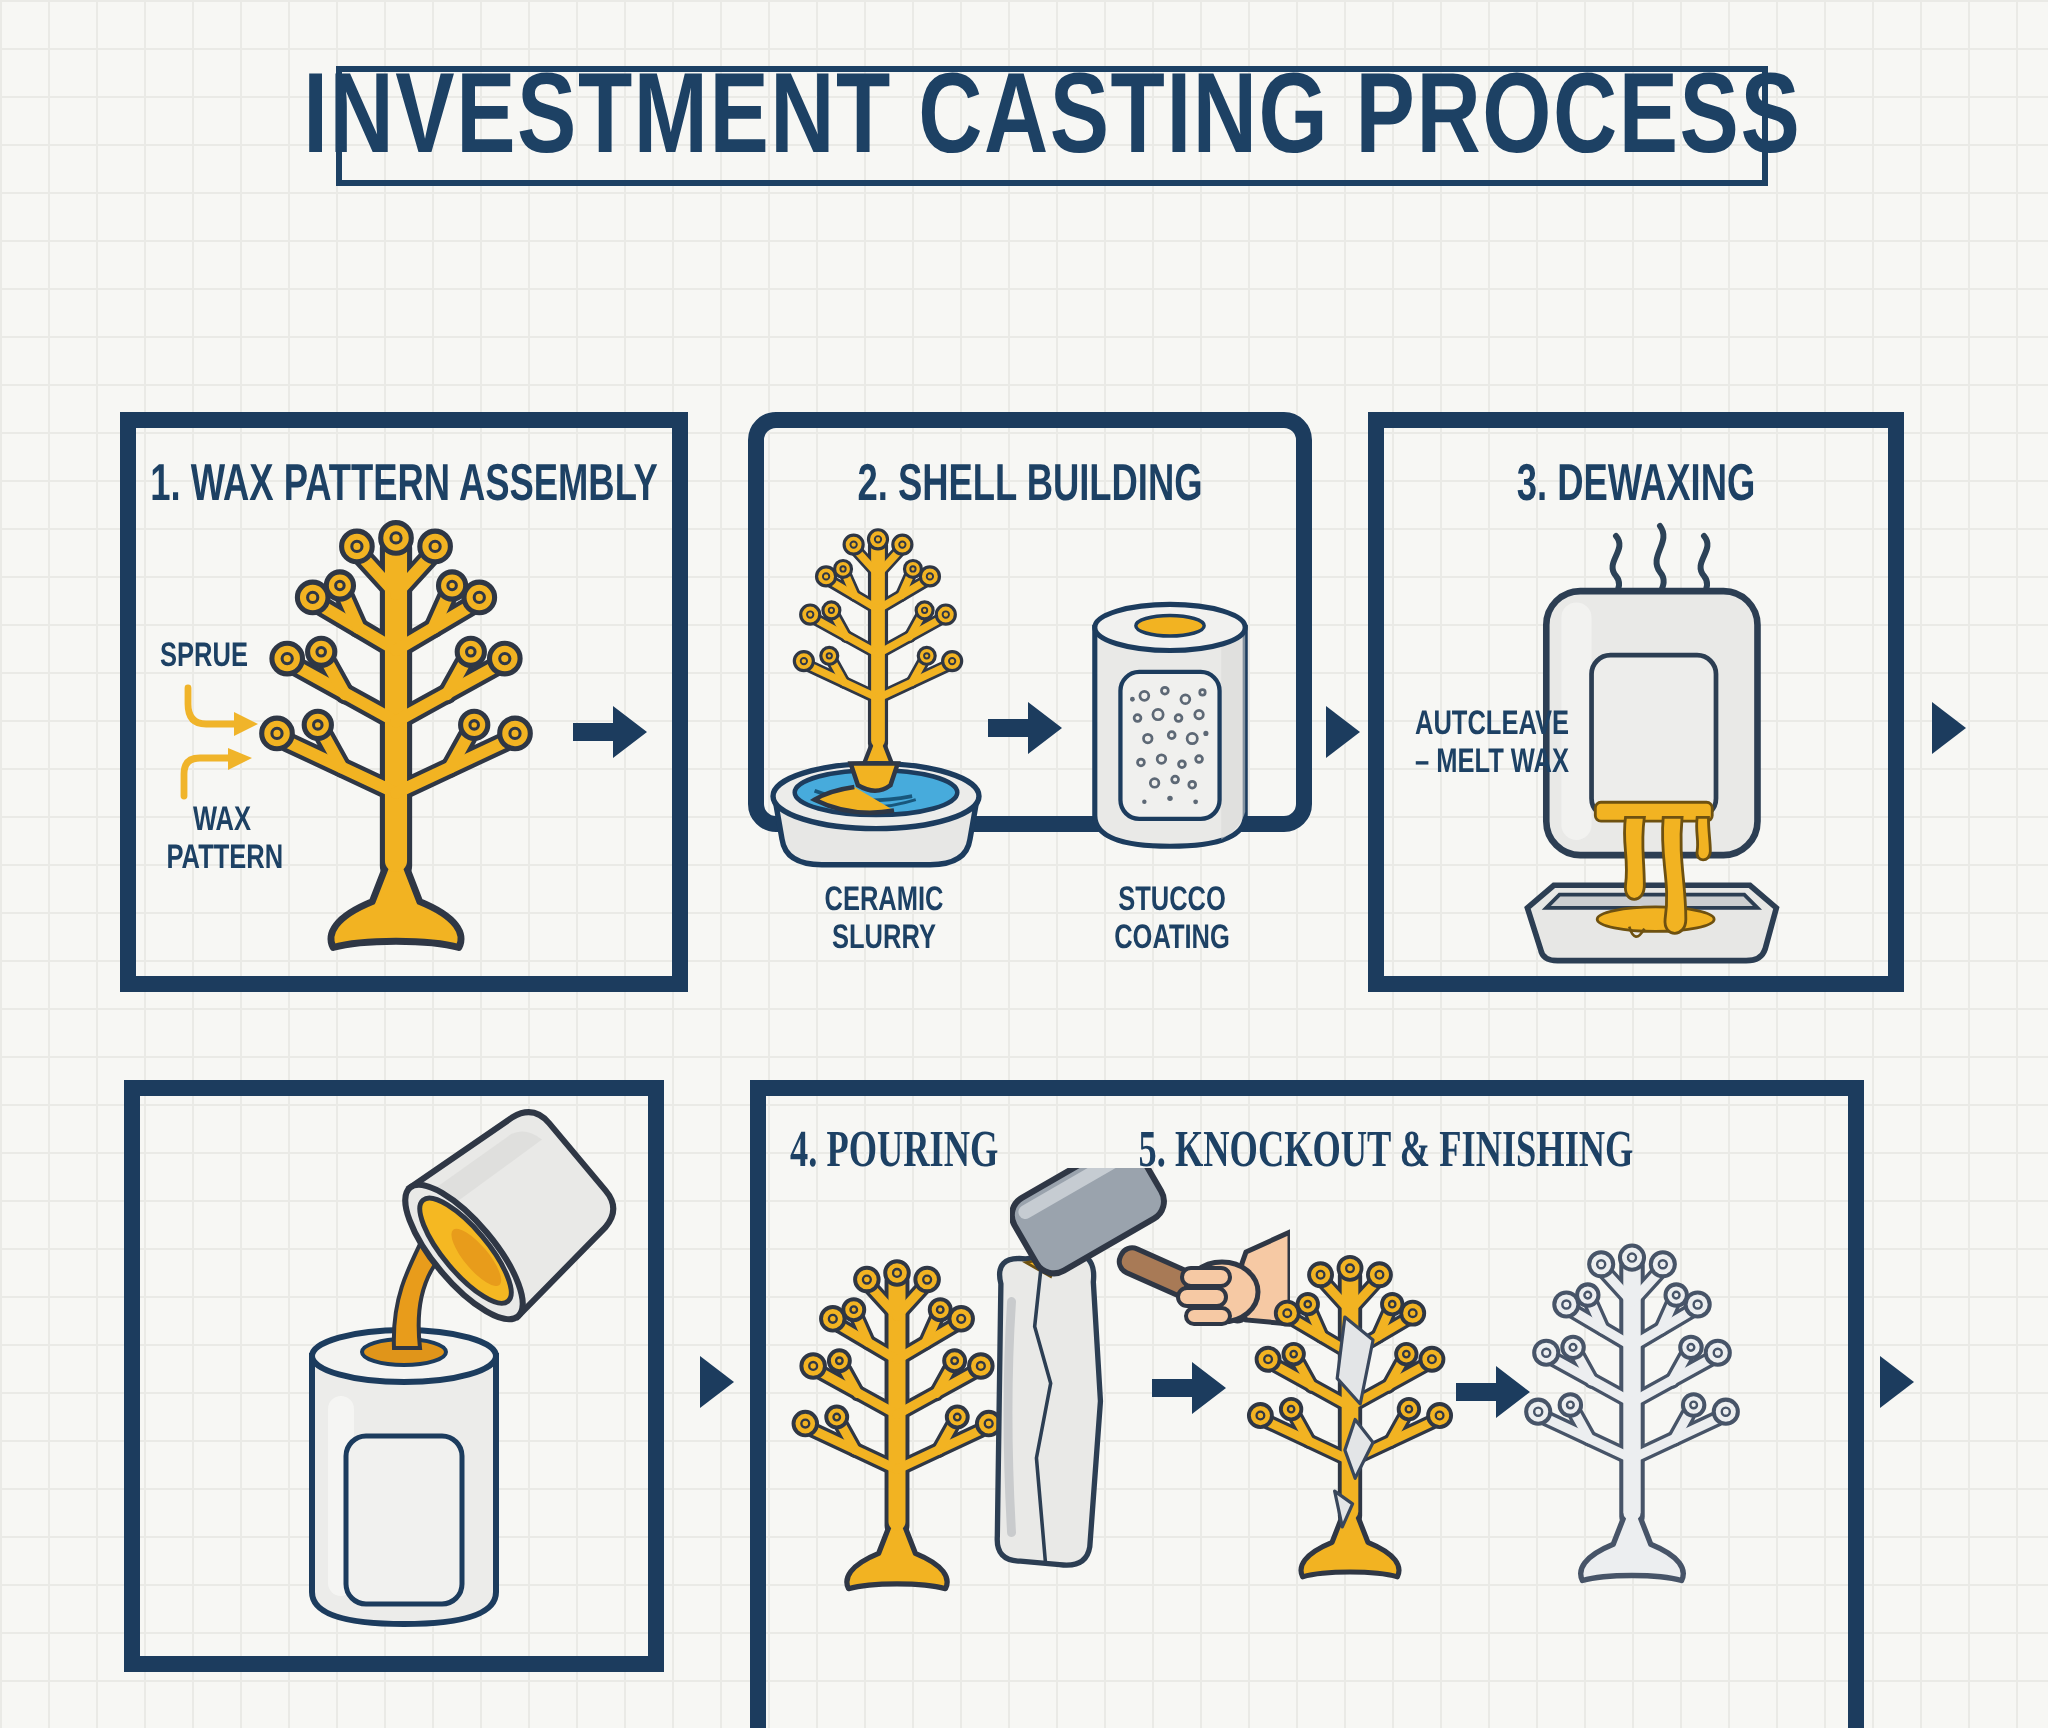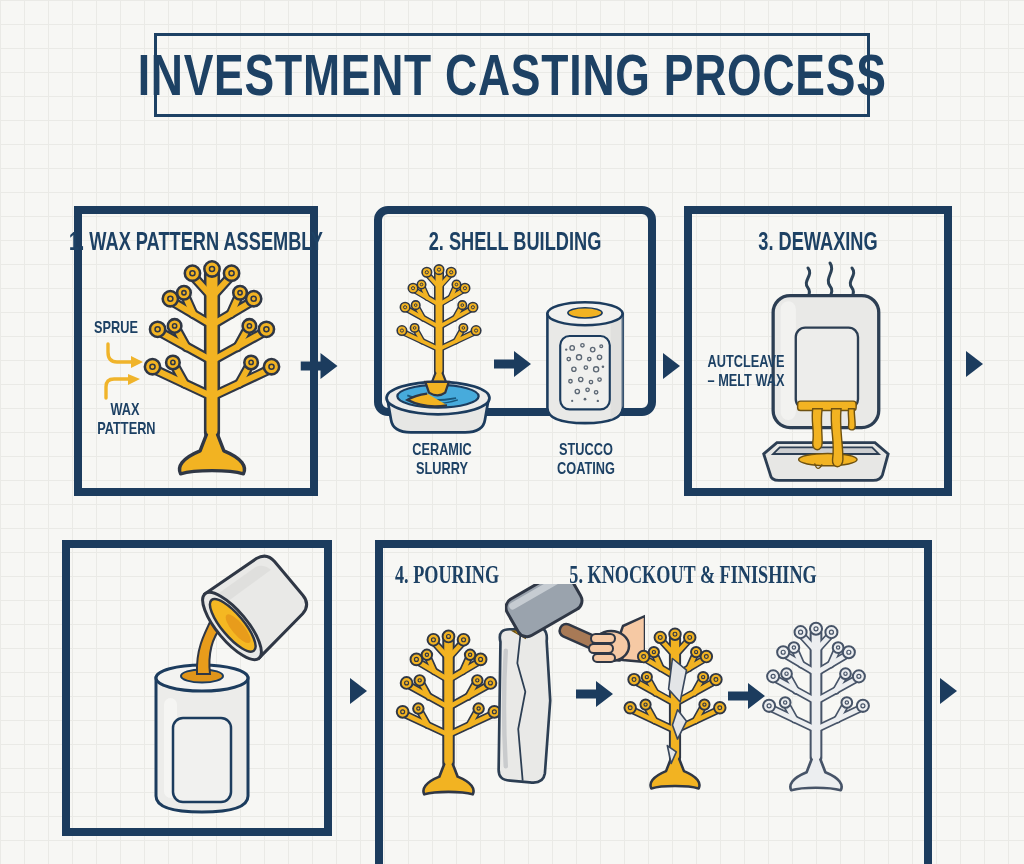--- a/index.html
+++ b/index.html
@@ -7,29 +7,29 @@
   body { font-family:"Liberation Sans", sans-serif; }
   .canvas {
     position:relative; width:1024px; height:864px; overflow:hidden;
     background-color:#f7f7f4;
     background-image:
       linear-gradient(#eaeae6 1px, transparent 1px),
       linear-gradient(90deg, #eaeae6 1px, transparent 1px);
     background-size:24px 24px;
   }
   .title-box {
-    position:absolute; left:154px; top:33px; width:716px; height:84px;
-    border:3px solid #1d4164; display:flex; align-items:center; justify-content:center;
+    position:absolute; left:168px; top:33px; width:716px; height:60px;
+    border:3px solid #1d4164; display:flex; align-items:flex-end; justify-content:center;
   }
   .title-text {
     font-size:57px; font-weight:700; color:#1d4164; white-space:nowrap;
     transform:scaleX(.78); letter-spacing:1px;
   }
   .panel { position:absolute; border:8px solid #1c3c5e; }
-  .p1 { left:74px;  top:206px; width:244px; height:290px; }
+  .p1 { left:60px;  top:206px; width:284px; height:290px; }
   .p2 { left:374px; top:206px; width:282px; height:210px;border-radius:14px; }
   .p3 { left:684px; top:206px; width:268px; height:290px; }
   .p4 { left:62px;  top:540px; width:270px; height:296px; }
   .p5 { left:375px; top:540px; width:557px; height:348px;font-family:Liberation Serif, serif; }
   .phead {
     position:absolute; top:12px; left:50%; font-size:26px; font-weight:700;
     color:#1d4164; white-space:nowrap; transform:translateX(-50%) scaleX(.7);
   }
   .phead-left { left:12px; transform:scaleX(.7); transform-origin:left top; }
   .phead-k { left:310px; }

